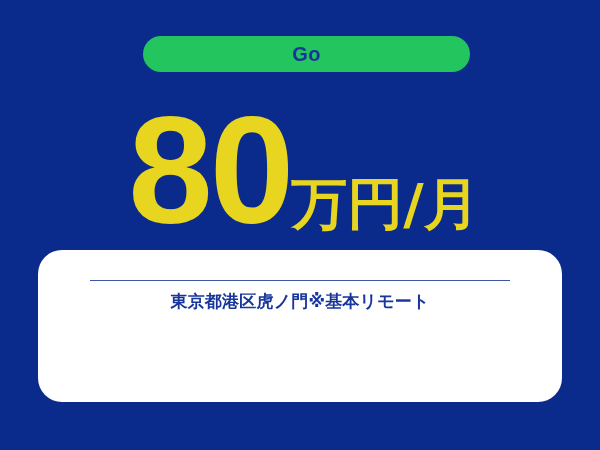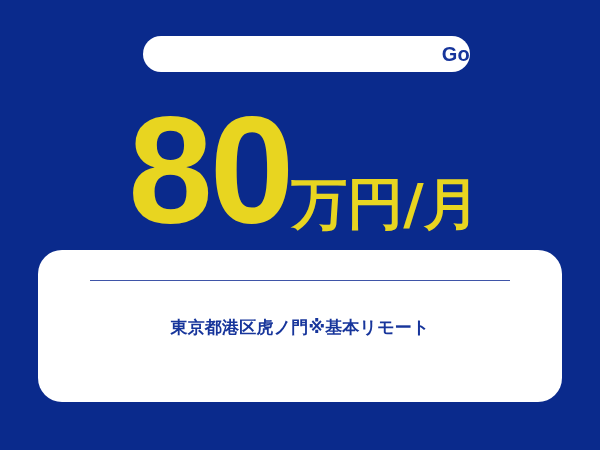--- a/index.html
+++ b/index.html
@@ -24,25 +24,25 @@
     overflow: hidden;
   }
 
   
   .badge-pill {
     position: absolute;
     left: 143px;
     top: 36px;
     width: 327px;
     height: 36px;
-    background: #ffffff;
+    background: #22c55e;
     border-radius: 18px;
     display: flex;
     align-items: center;
-    justify-content: flex-end;
+    justify-content: center;
     box-sizing: border-box;
   }
 
   .badge-label {
     font-size: 20px;
     font-weight: bold;
     color: #17359b;
     letter-spacing: 0.3px;
     line-height: 1;
   }
@@ -107,21 +107,21 @@
   }
 
   .card-divider {
     width: 420px;
     height: 1px;
     background: #3f55a8;
     margin-top: 13px;
   }
 
   .job-location {
-    margin-top: 36px;
+    margin-top: 10px;
     text-align: center;
     font-size: 17px;
     font-weight: bold;
     color: #17359b;
     letter-spacing: 0.2px;
     line-height: 1.2;
     font-family: "DejaVu Sans", "Liberation Sans", sans-serif;
   }
 </style>
 </head>

